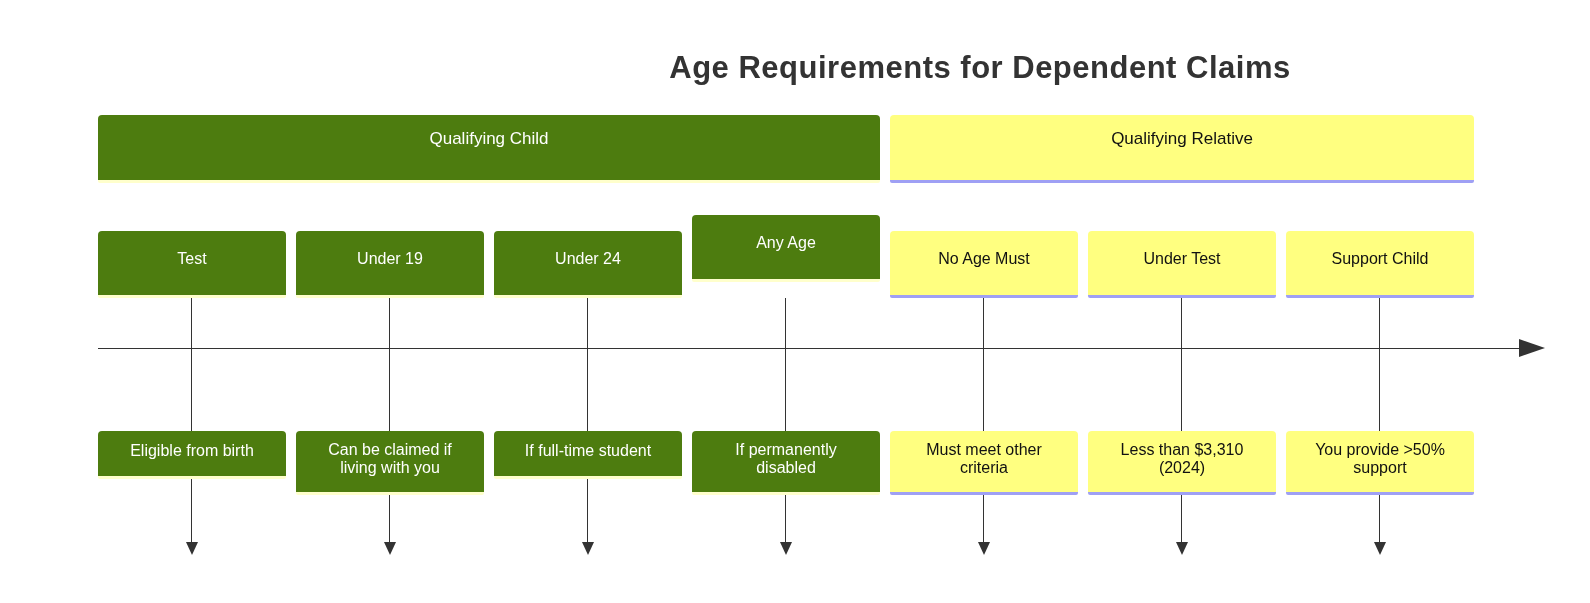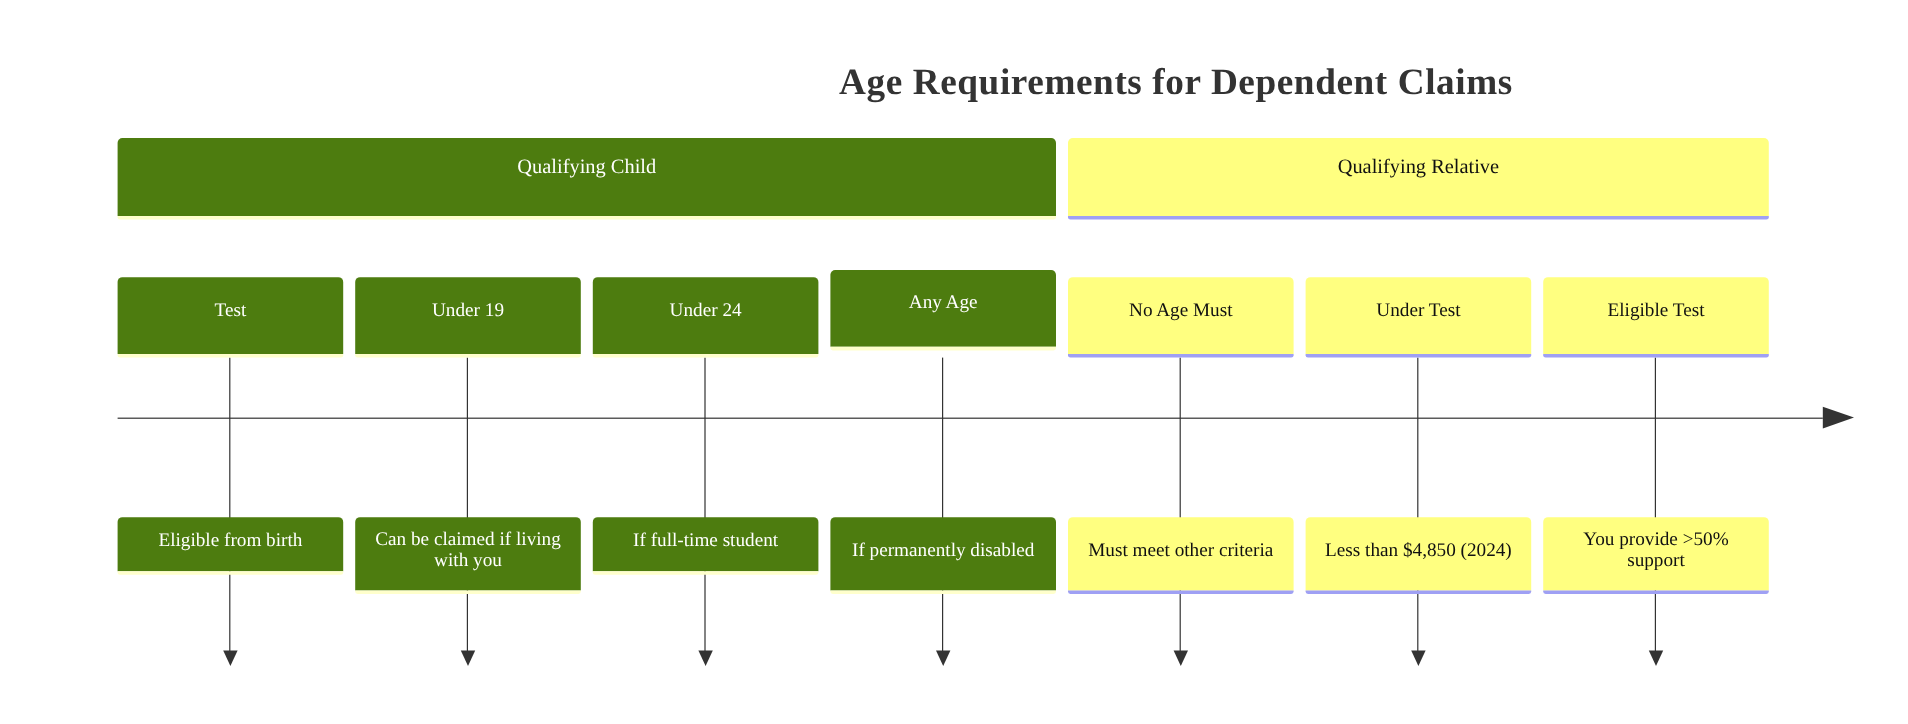--- a/index.html
+++ b/index.html
@@ -1,18 +1,18 @@
 <!DOCTYPE html>
 <html><head>
 <meta charset="utf-8">
 <style>
   html,body{margin:0;padding:0;background:#ffffff;}
   .canvas{
     position:relative;width:1590px;height:603px;background:#ffffff;overflow:hidden;
-    font-family:Liberation Serif, serif;
+    font-family:Liberation Sans, sans-serif;
     border-radius:30px;
   }
   .title{
     position:absolute;left:380px;top:50px;width:1200px;text-align:center;
     font-size:31px;font-weight:bold;color:#333333;letter-spacing:0.5px;
   }
   .box{
     position:absolute;display:flex;align-items:center;justify-content:center;
     text-align:center;border-radius:4px 4px 0 0;box-sizing:border-box;
   }
@@ -71,34 +71,34 @@
     <div class="underline u-cream"></div>
   </div>
   <div class="box purple pbox" style="left:296px;top:231px;">
     <span>Under 19</span>
     <div class="underline u-cream"></div>
   </div>
   <div class="box purple pbox" style="left:494px;top:231px;">
     <span>Under 24</span>
     <div class="underline u-cream"></div>
   </div>
-  <div class="box purple pbox" style="left:692px;top:225px;">
+  <div class="box purple pbox" style="left:692px;top:215px;">
     <span>Any Age</span>
     <div class="underline u-cream"></div>
   </div>
   <div class="box yellow pbox" style="left:890px;top:231px;">
     <span>No Age Must</span>
     <div class="underline u-lav"></div>
   </div>
   <div class="box yellow pbox" style="left:1088px;top:231px;">
     <span>Under Test</span>
     <div class="underline u-lav"></div>
   </div>
   <div class="box yellow pbox" style="left:1286px;top:231px;">
-    <span>Eligible Test</span>
+    <span>Support Child</span>
     <div class="underline u-lav"></div>
   </div>
 
   <div class="box purple ebox eh1" style="left:98px;top:431px;">
     <span>Eligible from birth</span>
     <div class="underline u-cream"></div>
   </div>
   <div class="box purple ebox eh2" style="left:296px;top:431px;">
     <span>Can be claimed if living with you</span>
     <div class="underline u-cream"></div>
@@ -109,21 +109,21 @@
   </div>
   <div class="box purple ebox eh1" style="left:494px;top:431px;">
     <span>If full-time student</span>
     <div class="underline u-cream"></div>
   </div>
   <div class="box yellow ebox eh2" style="left:890px;top:431px;">
     <span>Must meet other criteria</span>
     <div class="underline u-lav"></div>
   </div>
   <div class="box yellow ebox eh2" style="left:1088px;top:431px;">
-    <span>Less than $4,850 (2024)</span>
+    <span>Less than $3,310 (2024)</span>
     <div class="underline u-lav"></div>
   </div>
   <div class="box yellow ebox eh2" style="left:1286px;top:431px;">
     <span>You provide &gt;50% support</span>
     <div class="underline u-lav"></div>
   </div>
 
   <div class="arrow-down" style="left:186px;top:542px;"></div>
   <div class="arrow-down" style="left:384px;top:542px;"></div>
   <div class="arrow-down" style="left:582px;top:542px;"></div>

